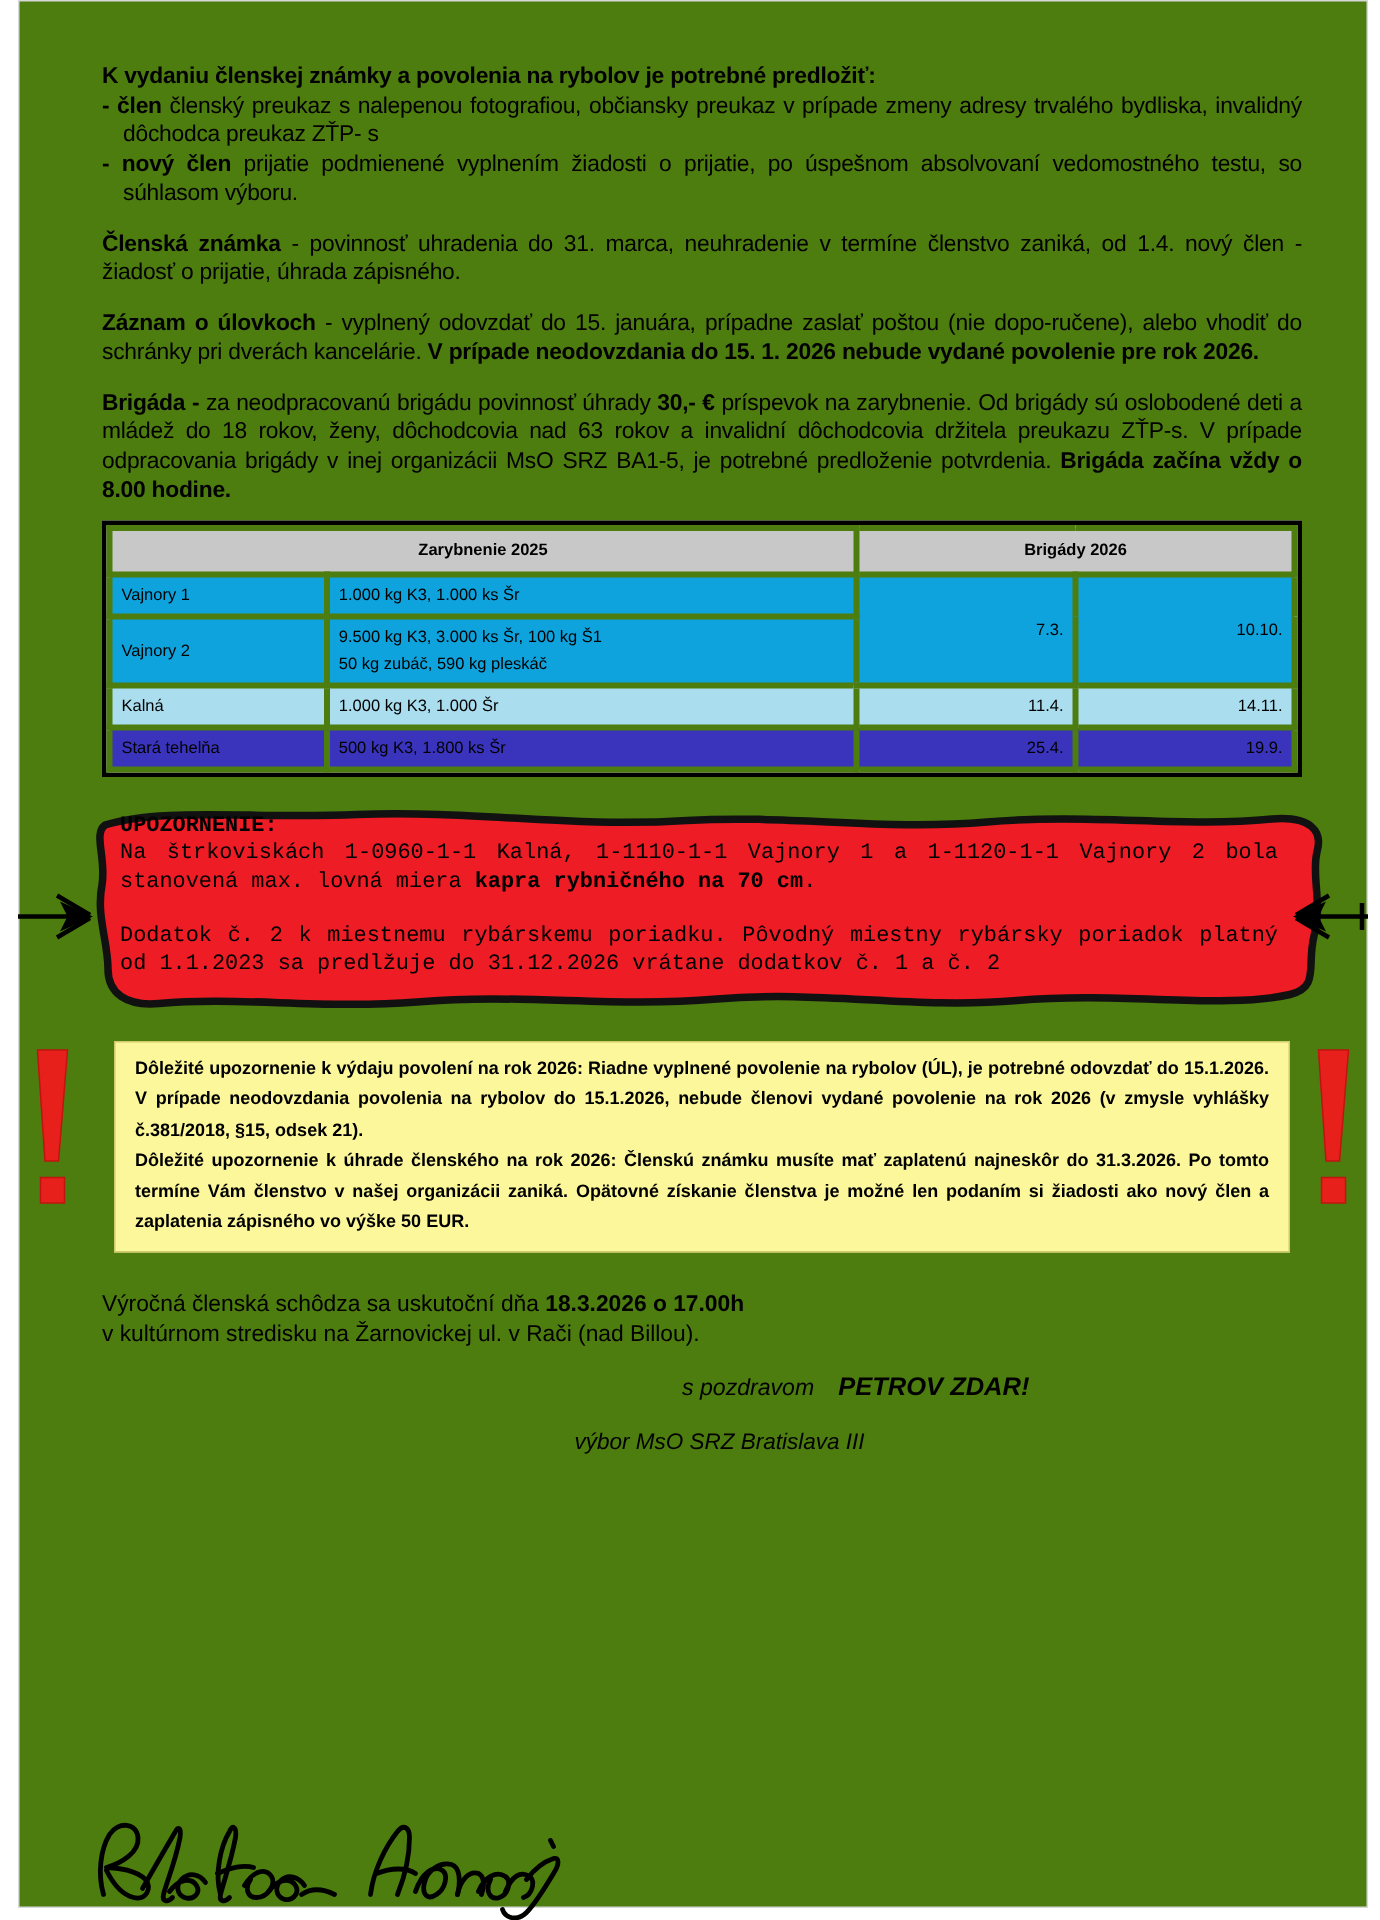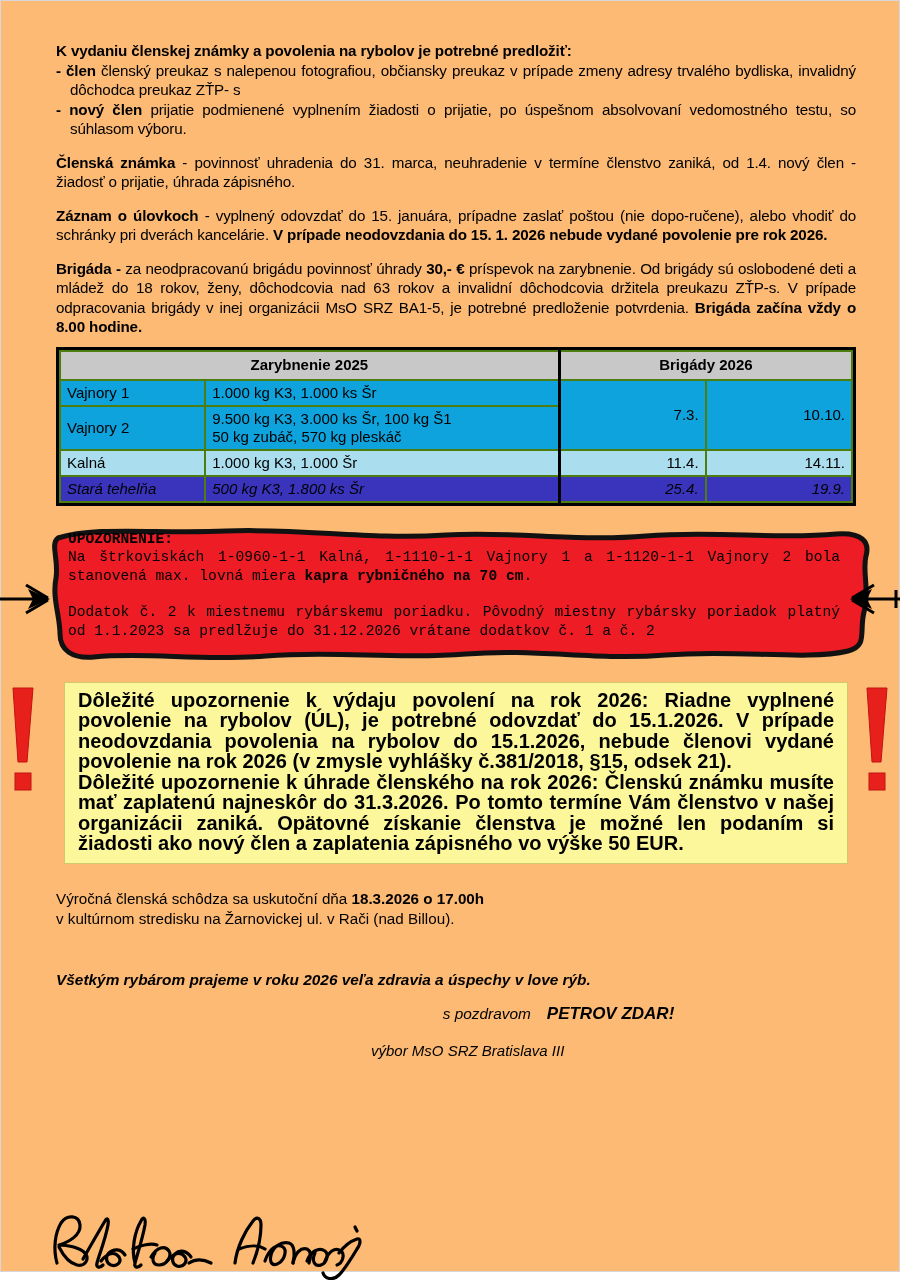--- a/index.html
+++ b/index.html
@@ -12,25 +12,25 @@
     width: 920px;
     height: 1280px;
     background: #ffffff;
     overflow: hidden;
     font-family: "Liberation Sans", sans-serif;
     color: #000000;
     box-sizing: border-box;
   }
   .sheet {
     position: absolute;
-    left: 0;
+    left: 12px;
     top: 0px;
     width: 900px;
     height: 1272px;
-    background: #fdba74;
+    background: #4d7c0f;
     border: 1px solid #d8d8d8;
     box-sizing: border-box;
   }
 
   .content {
     position: absolute;
     left: 55px;
     top: 40px;
     width: 800px;
   }
@@ -56,40 +56,40 @@
     border: 3px solid #000000;
     background: #ffffff;
     box-sizing: border-box;
   }
   table.stock {
     border-collapse: collapse;
     width: 100%;
     table-layout: fixed;
   }
   table.stock td, table.stock th {
-    border: 2px solid #4d7c0f;
+    border: 4px solid #4d7c0f;
     padding: 3px 6px;
-    font-size: 15px;
+    font-size: 11px;
     line-height: 18px;
     vertical-align: middle;
     box-sizing: border-box;
   }
   .hdr {
     background: #c8c8c8;
     text-align: center;
     font-size: 22px;
     font-weight: bold;
     line-height: 26px;
     padding: 4px 0 5px 0 !important;
     border: 2px solid #ffffff;
   }
   .hdr-sep { border-left: 3px solid #000000 !important; margin-top: 40px; }
   .c-cyan  { background: #0fa3dd; }
   .c-light { background: #aadeee; }
-  .c-blue  { background: #3a34bd; font-style: italic; }
+  .c-blue  { background: #3a34bd; }
   .col-a { width: 130px; }
   .col-b { width: 317px; }
   .col-c { width: 131px; }
   .col-d { width: 131px; }
   .datecell {
     text-align: right;
     font-size: 15px;
   }
   .vsep { border-left: 3px solid #000000 !important; }
 
@@ -135,21 +135,21 @@
   .yellow-row {
     position: relative;
     margin-top: 14px;
   }
   .yellowbox {
     margin-left: 8px;
     margin-right: 8px;
     background: #fbf79a;
     border: 1px solid #cfcb6a;
     padding: 7px 13px 9px 13px;
-    font-size: 20px;
+    font-size: 12px;
     line-height: 20.5px;
     font-weight: bold;
     text-align: justify;
     box-sizing: border-box;
   }
   .yellowbox p { margin: 0; }
   .excl {
     position: absolute;
     top: 4px;
     width: 26px;
@@ -238,21 +238,21 @@
             <tr>
               <td class="c-cyan">Vajnory 1</td>
               <td class="c-cyan">1.000 kg K3, 1.000 ks Šr</td>
               <td class="c-cyan datecell vsep" rowspan="2">7.3.</td>
               <td class="c-cyan datecell" rowspan="2">10.10.</td>
             </tr>
             <tr>
               <td class="c-cyan">Vajnory 2</td>
               <td class="c-cyan">
                 <span>9.500 kg K3, 3.000 ks Šr, 100 kg Š1</span><br>
-                <span>50 kg zubáč, 570 kg pleskáč</span>
+                <span>50 kg zubáč, 590 kg pleskáč</span>
               </td>
             </tr>
             <tr>
               <td class="c-light">Kalná</td>
               <td class="c-light">1.000 kg K3, 1.000 Šr</td>
               <td class="c-light datecell vsep">11.4.</td>
               <td class="c-light datecell">14.11.</td>
             </tr>
             <tr>
               <td class="c-blue">Stará tehelňa</td>
@@ -304,21 +304,20 @@
           <p>Dôležité upozornenie k výdaju povolení na rok 2026: Riadne vyplnené povolenie na rybolov (ÚL), je potrebné odovzdať do 15.1.2026. V prípade neodovzdania povolenia na rybolov do 15.1.2026, nebude členovi vydané povolenie na rok 2026 (v zmysle vyhlášky č.381/2018, §15, odsek 21).</p>
           <p>Dôležité upozornenie k úhrade členského na rok 2026: Členskú známku musíte mať zaplatenú najneskôr do 31.3.2026. Po tomto termíne Vám členstvo v našej organizácii zaniká. Opätovné získanie členstva je možné len podaním si žiadosti ako nový člen a zaplatenia zápisného vo výške 50 EUR.</p>
         </div>
       </div>
 
       <div class="closing">
         <div><span>Výročná členská schôdza sa uskutoční dňa </span><span class="b">18.3.2026 o 17.00h</span></div>
         <div>v kultúrnom stredisku na Žarnovickej ul. v Rači (nad Billou).</div>
       </div>
 
-      <div class="wish">Všetkým rybárom prajeme v roku 2026 veľa zdravia a úspechy v love rýb.</div>
 
       <div class="regards"><span>s pozdravom</span><span class="big">PETROV ZDAR!</span></div>
 
       <div class="vybor">výbor MsO SRZ Bratislava III</div>
 
     </div>
 
     <svg class="sig" viewBox="0 0 350 76">
       <title>Bobka Andrej</title>
       <g fill="none" stroke="#000000" stroke-width="3.2" stroke-linecap="round" stroke-linejoin="round">

